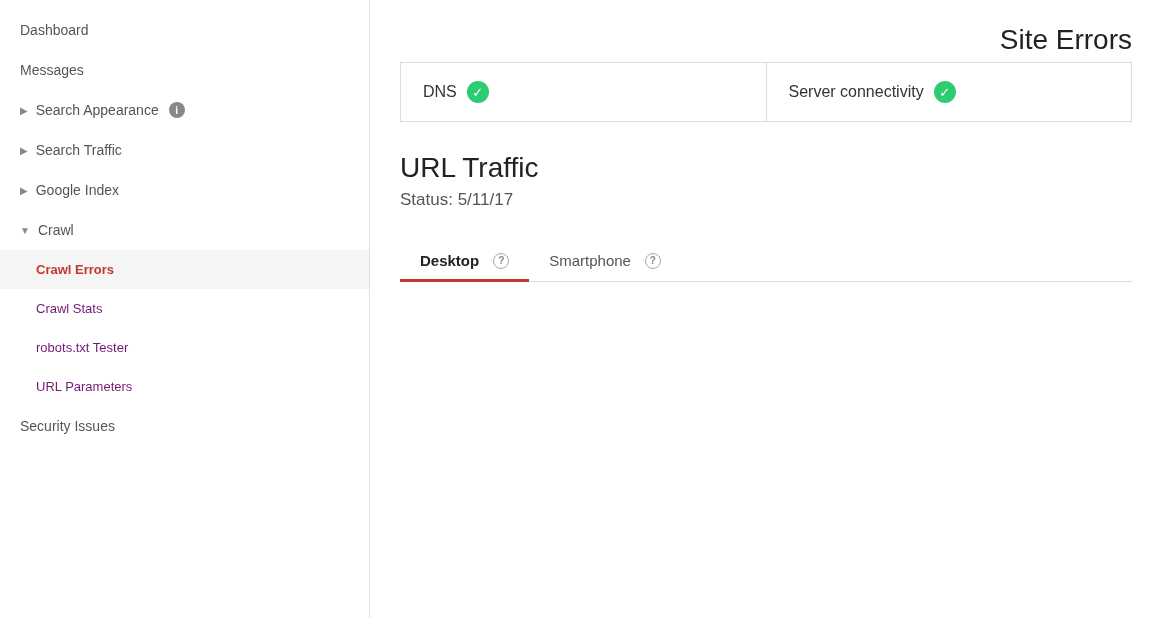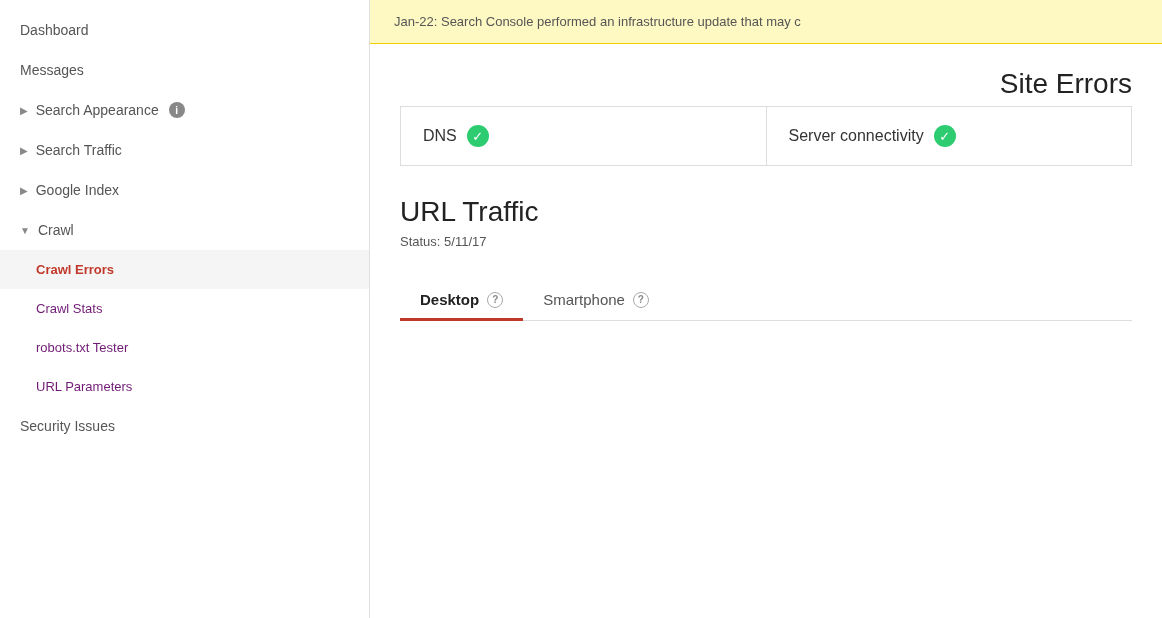--- a/index.html
+++ b/index.html
@@ -128,39 +128,39 @@
     }
 
     
     .url-errors-title {
       font-size: 28px;
       font-weight: normal;
       color: #222;
       margin-bottom: 6px;
     }
     .url-errors-status {
-      font-size: 13px;
+      font-size: 17px;
       color: #555;
       margin-bottom: 32px;
     }
 
     
     .tabs {
       display: flex;
       border-bottom: 1px solid #ddd;
       margin-top: 10px;
     }
     .tab {
       padding: 10px 20px;
       font-size: 15px;
       color: #555;
       cursor: pointer;
       display: flex;
       align-items: center;
-      gap: 8px;
+      gap: 14px;
       border-bottom: 3px solid transparent;
       margin-bottom: -1px;
     }
     .tab.active {
       color: #222;
       font-weight: bold;
       border-bottom: 3px solid #c0392b;
     }
     .tab .help-icon {
       display: inline-flex;
@@ -228,23 +228,20 @@
   </div>
 
   <div class="sidebar-item">
     <span>Security Issues</span>
   </div>
 
 </div>
 
 <div class="main">
 
-  <div class="banner">
-    <span>Jan-22: Search Console performed an infrastructure update that may c</span>
-  </div>
 
   <div class="content">
 
     <h1 class="section-title">Site Errors</h1>
 
     <div class="errors-grid">
       <div class="errors-cell">
         <span>DNS</span>
         <span class="check-icon">✓</span>
       </div>

